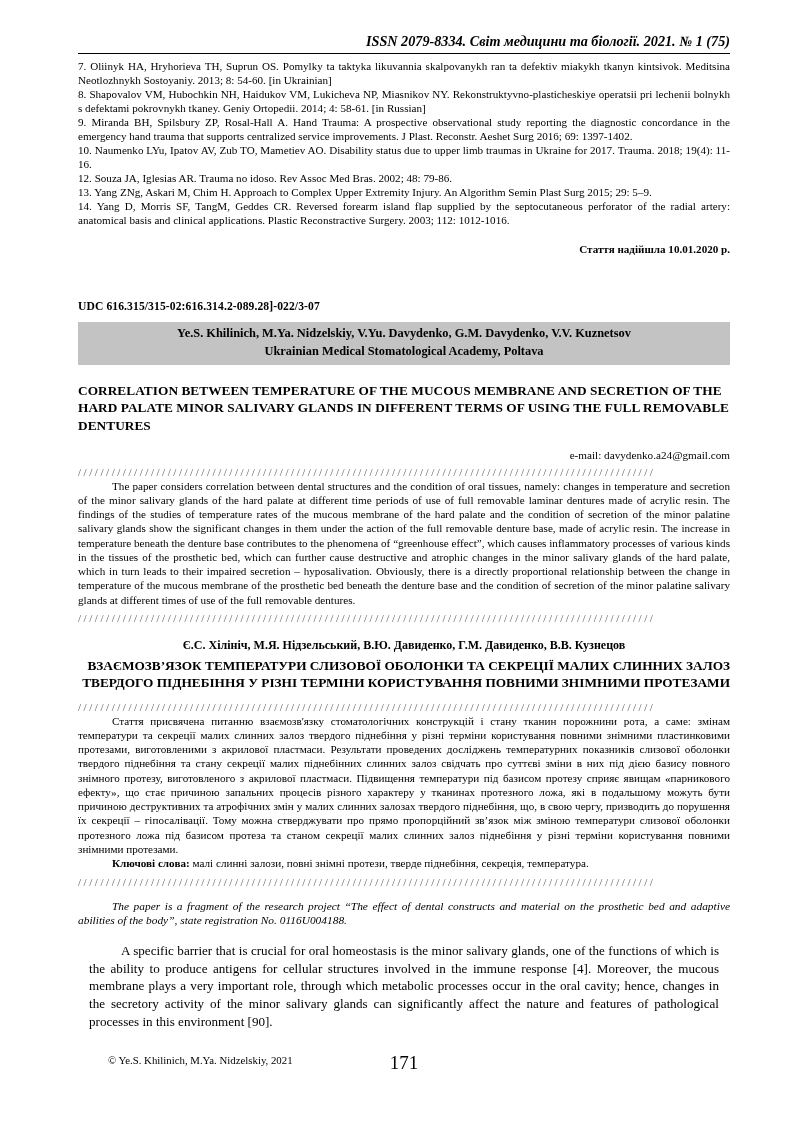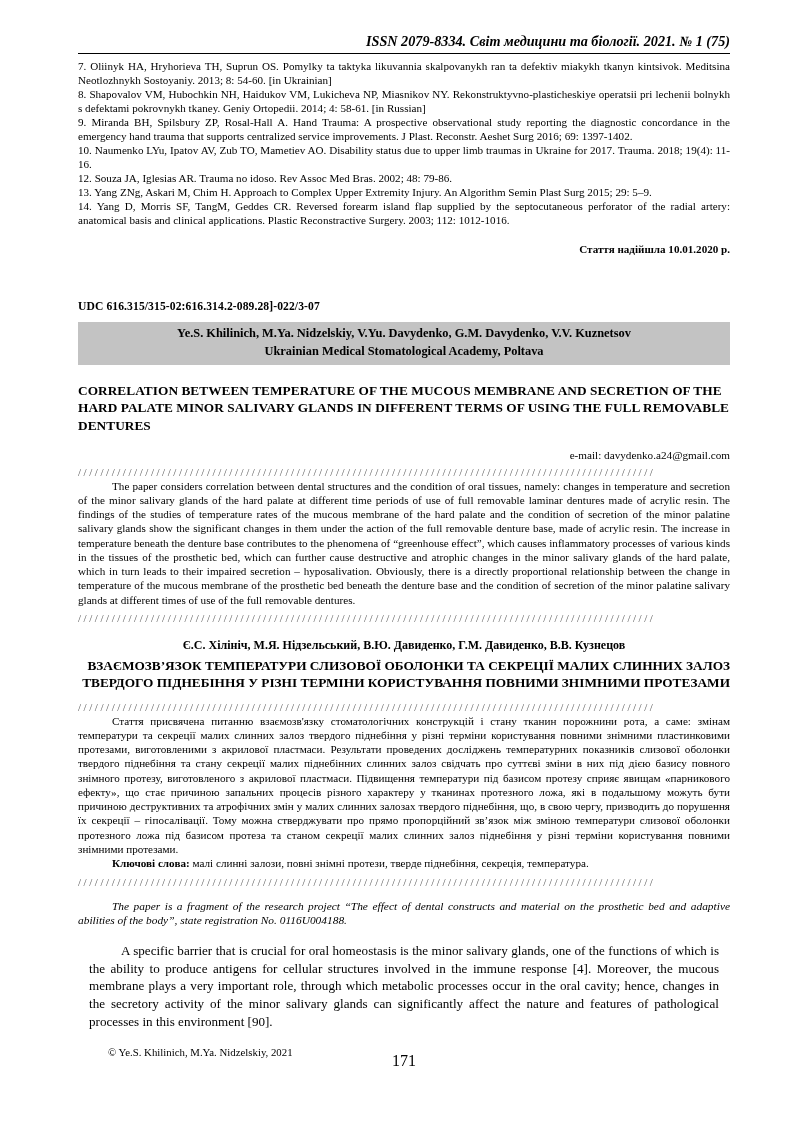--- a/index.html
+++ b/index.html
@@ -168,30 +168,30 @@
 
   
   .footer {
     margin-top: 16px;
     position: relative;
     height: 36px;
   }
   .copyright {
     position: absolute;
     left: 30px;
-    top: 0;
+    top: 8px;
     font-size: 10.8px;
   }
   .page-number {
     position: absolute;
     left: 0;
     right: 0;
     top: 6px;
     text-align: center;
-    font-size: 16px;
+    font-size: 19px;
   }
 </style>
 </head>
 <body>
 
 <div class="page">
   <div class="content">
 
     <div class="runhead">ISSN 2079-8334. Світ медицини та біології. 2021. № 1 (75)</div>
     <div class="runhead-rule"></div>

